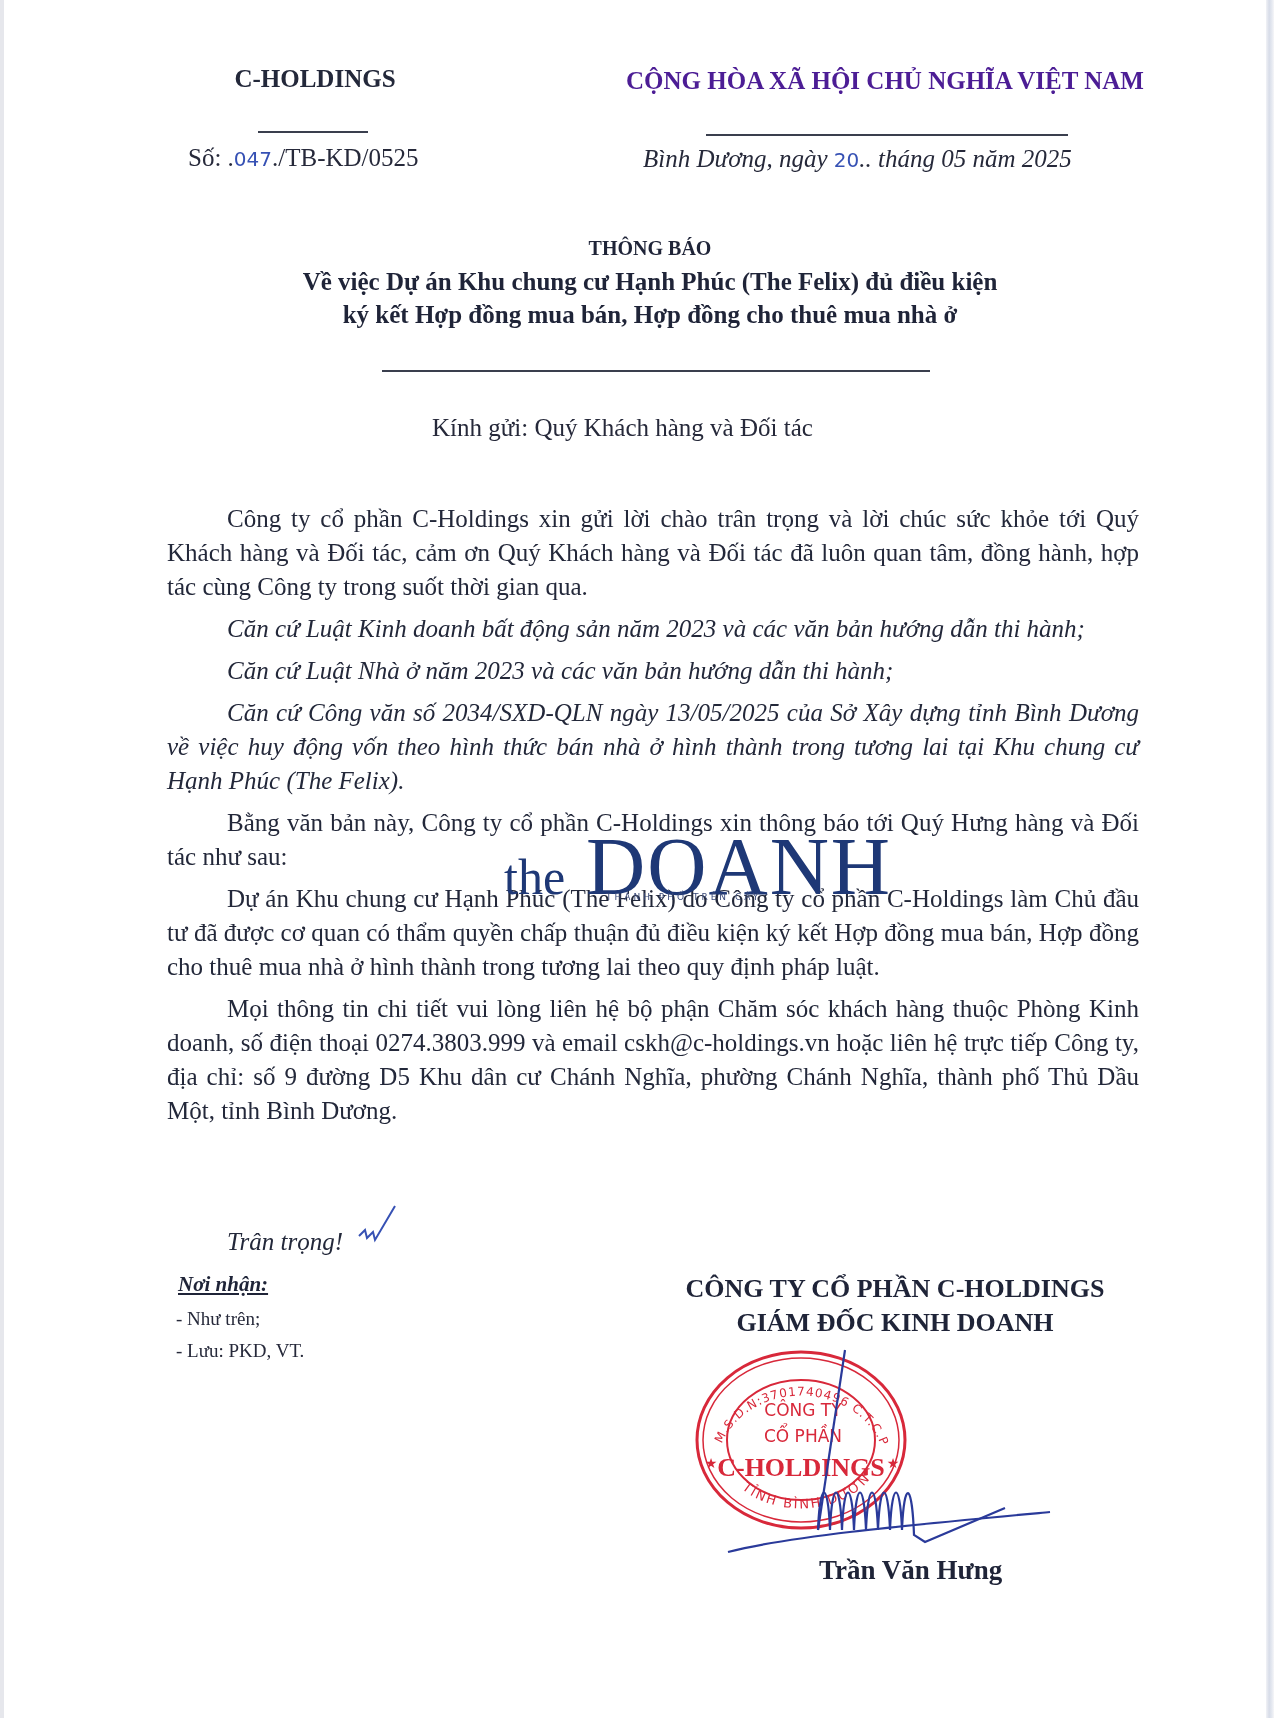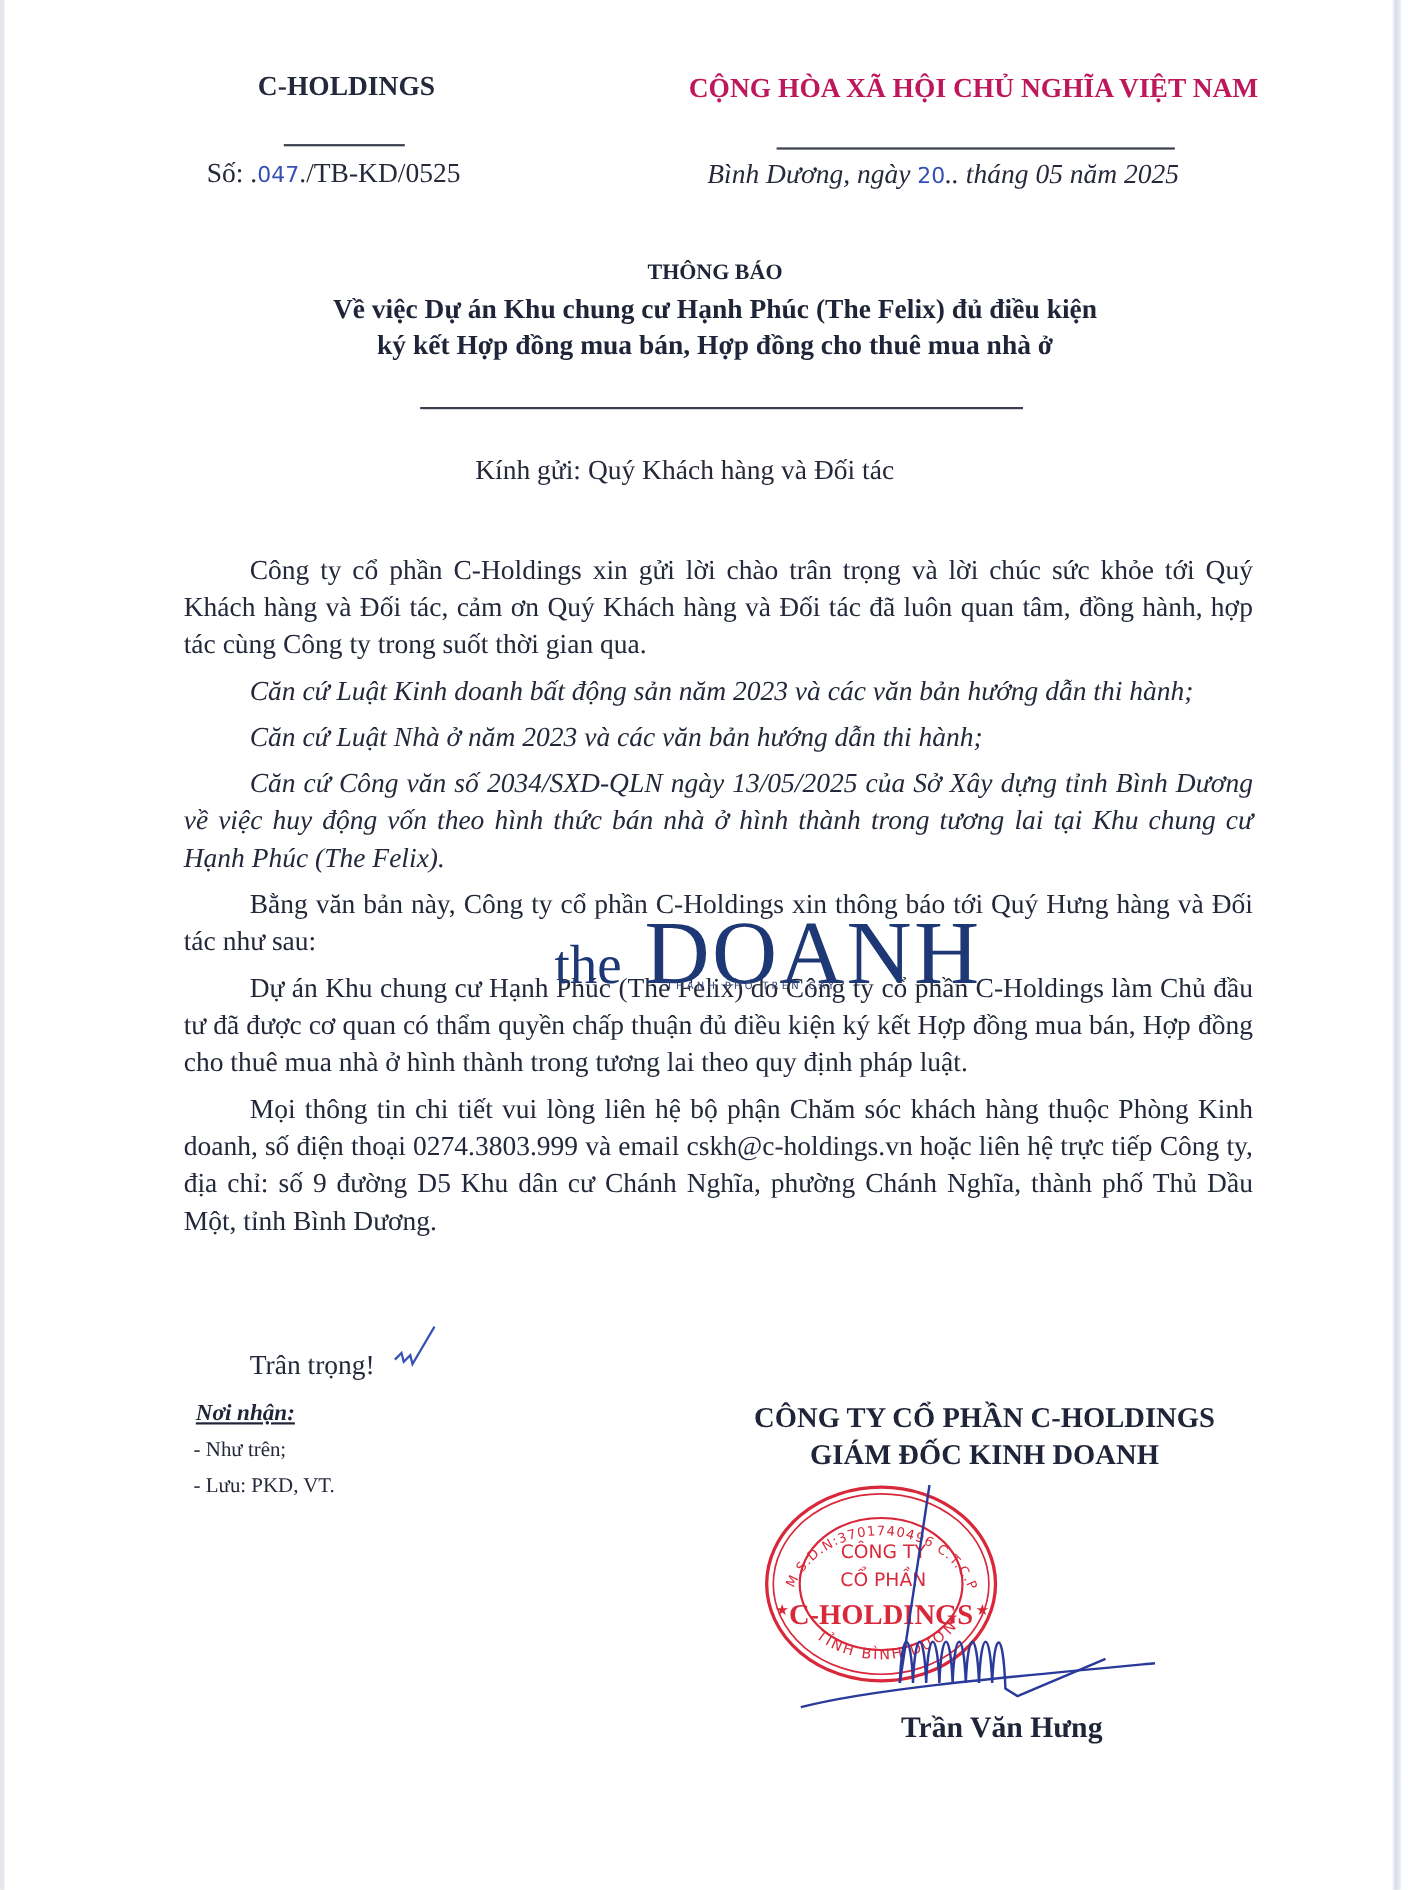--- a/index.html
+++ b/index.html
@@ -14,21 +14,21 @@
     background: linear-gradient(to right, #f1f2f6, #d7dce8 40%, #e4e8f0 70%, #f6f6f8); }
 
   .abs { position: absolute; white-space: nowrap; }
   .ital { font-style: italic; }
 
   
   .hdr-left { left: 150px; width: 330px; top: 62px; text-align: center; font-size: 25px; line-height: 33px; font-weight: bold; color: #23283a; }
   .hdr-left-rule { position: absolute; left: 258px; top: 131px; width: 110px; height: 1.5px; background: #3a3f4e; }
   .docno { left: 188px; top: 144px; font-size: 25px; color: #26293a; }
   .hw { color: #3651b4; font-family: "DejaVu Sans", sans-serif; font-size: 20px; }
-  .hdr-right { left: 585px; width: 600px; top: 64px; text-align: center; font-weight: bold; color: #be185d; }
+  .hdr-right { left: 585px; width: 600px; top: 64px; text-align: center; font-weight: bold; color: #4c1d95; }
   .hdr-right .l1 { font-size: 25px; line-height: 33px; }
   .hdr-right .l2 { font-size: 25px; line-height: 32px; }
   .hdr-right-rule { position: absolute; left: 706px; top: 134px; width: 362px; height: 1.5px; background: #3a3f4e; }
   .dateline { left: 643px; top: 145px; font-size: 25px; font-style: italic; color: #26293a; }
 
   
   .title-block { left: 200px; width: 900px; top: 232px; text-align: center; font-weight: bold; color: #1f2438; }
   .title-block .t { font-size: 20px; line-height: 33px; }
   .title-block .s { font-size: 25px; line-height: 33px; }
   .title-rule { position: absolute; left: 382px; top: 370px; width: 548px; height: 1.5px; background: #3a3f4e; }
@@ -39,21 +39,21 @@
   .body { position: absolute; left: 167px; width: 972px; top: 502px; font-size: 25px; line-height: 34px; color: #23283a; }
   .body p { margin: 0; text-align: justify; text-indent: 60px; }
   .body .ital p, .body p.ital { font-style: italic; }
 
   
   .wm { position: absolute; left: 504px; top: 826px; width: 290px; height: 70px; color: #1e3876; }
   .wm .the { position: absolute; left: 0; top: 22px; font-size: 50px; font-family: "Liberation Serif", serif; }
   .wm .felix { position: absolute; left: 82px; top: -6px; font-size: 82px; letter-spacing: 2px; font-family: "Liberation Serif", serif; }
   .wm .tag { position: absolute; left: 102px; top: 66px; font-size: 9px; letter-spacing: 3px; font-family: "DejaVu Sans", sans-serif; color: #3a4a78; }
 
-  .regards { left: 227px; top: 1228px; font-size: 25px; color: #23283a; }
+  .regards { left: 227px; top: 1228px; font-size: 25px; color: #23283a; font-style: italic; }
 
   
   .recv-title { left: 178px; top: 1272px; font-size: 21px; font-weight: bold; font-style: italic; text-decoration: underline; color: #1f2438; }
   .recv-item { left: 176px; font-size: 19px; color: #26293a; text-align: right; }
 
   
   .sig-org { left: 640px; width: 510px; top: 1272px; text-align: center; font-size: 26px; line-height: 34px; font-weight: bold; color: #1f2438; }
   .signer { left: 819px; top: 1555px; font-size: 27px; font-weight: bold; color: #1f2438; }
   .stamp { position: absolute; left: 693px; top: 1340px; width: 240px; height: 190px; }
   .signature { position: absolute; left: 700px; top: 1330px; width: 360px; height: 240px; }

